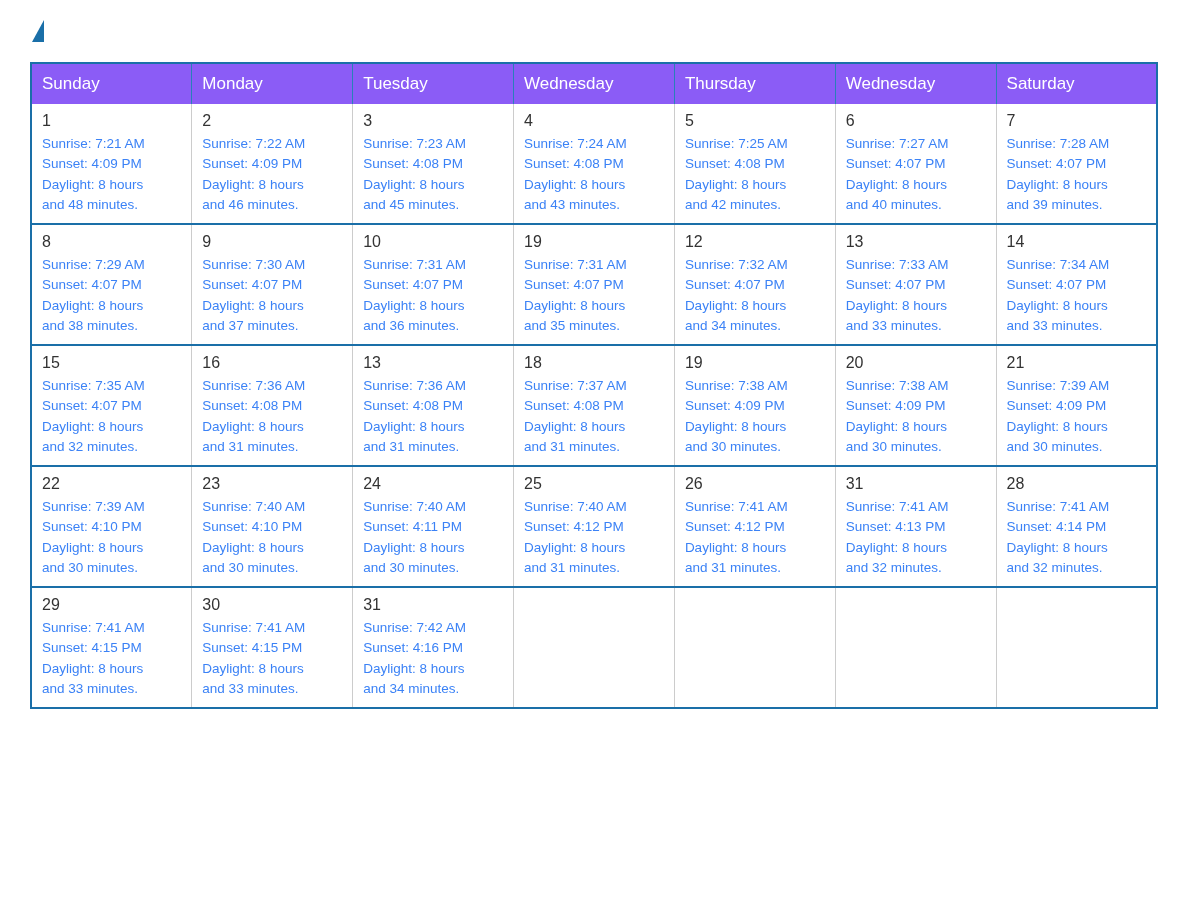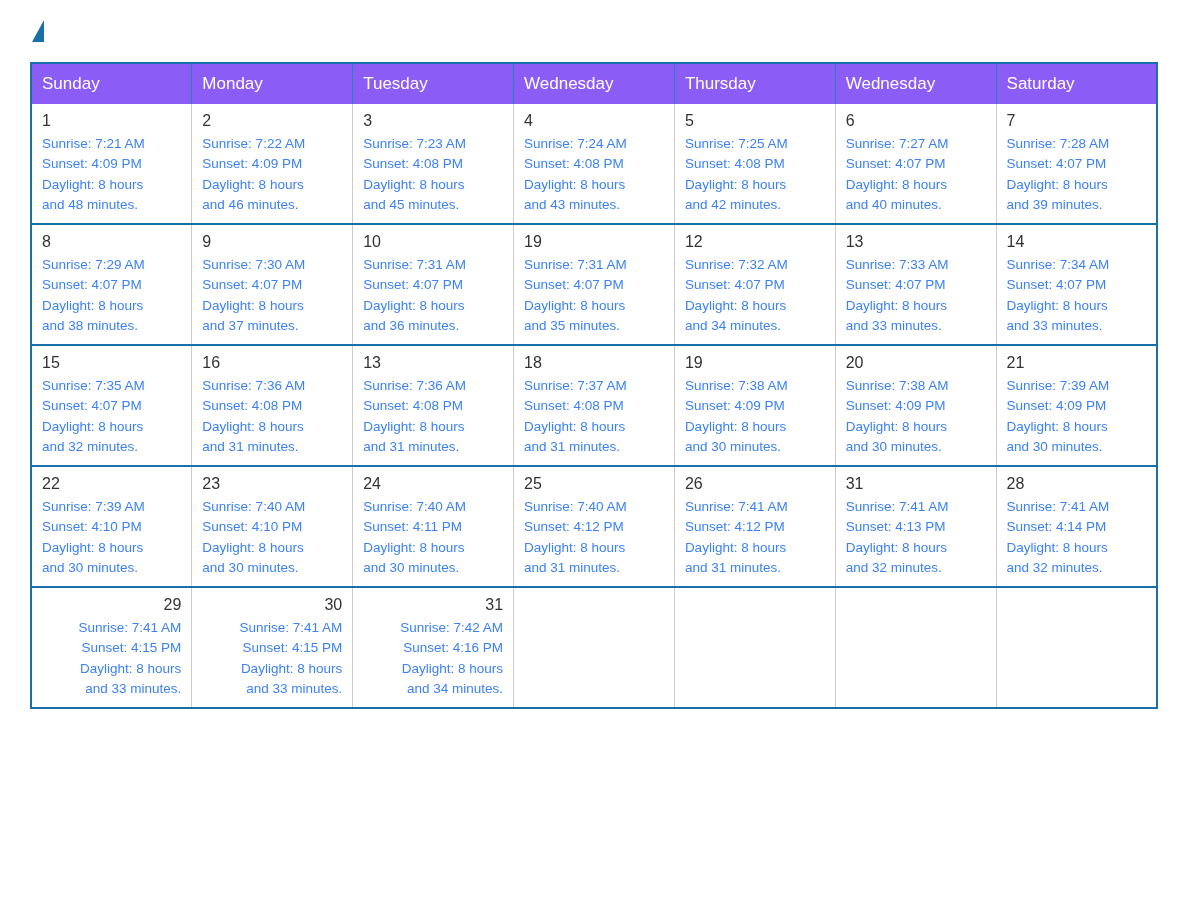--- a/index.html
+++ b/index.html
@@ -82,21 +82,20 @@
       font-size: 14px;
       color: #333;
       width: 14.28%;
       min-height: 100px;
     }
     .calendar tbody tr td:last-child {
       border-right: none;
     }
     .calendar tbody tr:last-child td {
       border-bottom: none;
-      text-align: right;
     }
     .day-number {
       font-size: 16px;
       font-weight: normal;
       display: block;
       margin-bottom: 4px;
     }
     .day-info {
       font-size: 13.5px;
       line-height: 1.5;

